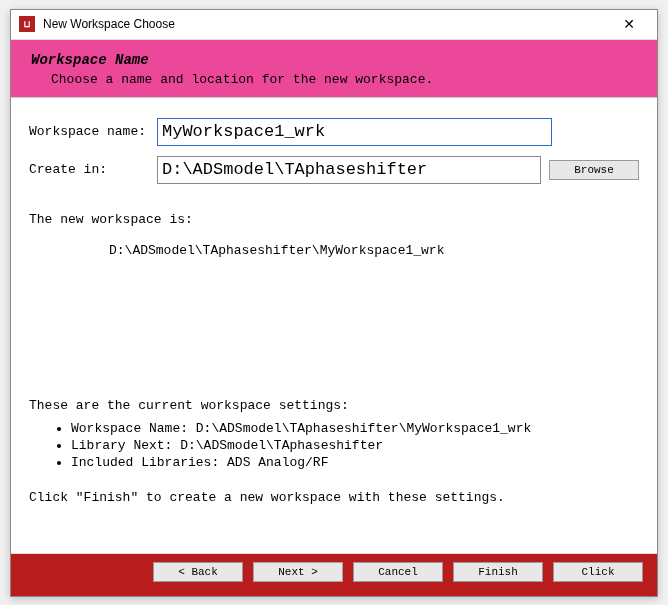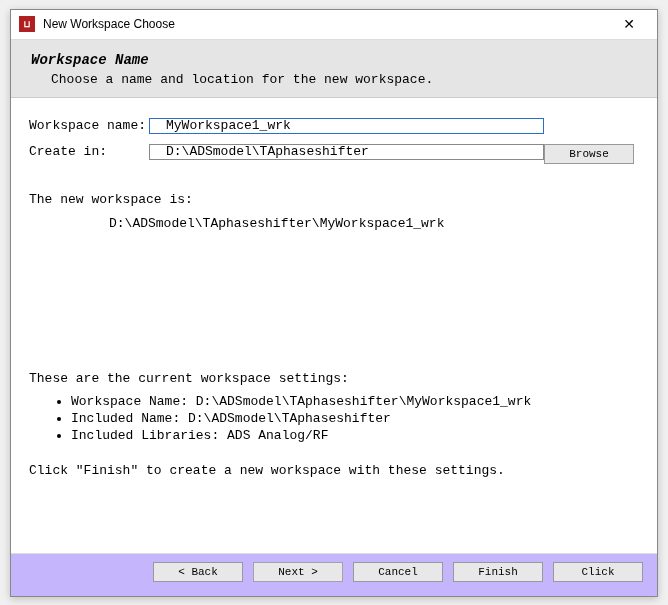--- a/index.html
+++ b/index.html
@@ -51,50 +51,51 @@
       display: flex;
       align-items: center;
       justify-content: center;
       font-family: sans-serif;
       font-size: 14px;
       cursor: pointer;
     }
     .header {
       padding: 12px 20px 10px;
       border-bottom: 1px solid #ccc;
-      background: #e5e5e5;
+      background: #ec4899;
     }
     .header-title {
       font-weight: bold;
       font-style: italic;
       font-size: 14px;
       margin-bottom: 4px;
     }
     .header-desc {
       padding-left: 20px;
     }
     .content {
       flex: 1;
       padding: 20px 18px 10px;
       overflow: auto;
     }
     .form-row {
       display: flex;
+      align-items: center;
       margin-bottom: 10px;
-      gap: 0;
+      gap: 8px;
     }
     .form-label {
       width: 120px;
     }
     .form-input {
       font-family: "Courier New", monospace;
-      font-size: 13px;
-      padding: 2px 16px;
+      font-size: 17px;
+      padding: 2px 4px;
       border: 1px solid #888;
-      height: 16px;
+      height: 28px;
     }
     .input-name {
       flex: 1;
       max-width: 395px;
       border: 1.5px solid #2a6ec8;
     }
     .input-create {
       flex: 1;
       max-width: 395px;
     }
@@ -104,34 +105,34 @@
       padding: 3px 18px;
       background: #e8e8e8;
       border: 1px solid #999;
       cursor: pointer;
       min-width: 90px;
       text-align: center;
     }
     .info-block {
       margin-top: 28px;
     }
-    .info-title { margin-bottom: 9px; }
+    .info-title { margin-bottom: 16px; }
     .info-path { padding-left: 80px; }
     .settings-block { margin-top: 140px; }
     .settings-title { margin-bottom: 8px; }
     .bullet-list { list-style: disc; padding-left: 42px; margin-bottom: 20px; }
     .bullet-list li { margin-bottom: 2px; }
     .bullet-list .wrap { padding-left: 0; }
     .footer-note { margin-top: 8px; }
     .button-bar {
       padding: 8px 14px 14px;
       display: flex;
       justify-content: flex-end;
       gap: 10px;
-      background: #c4b5fd;
+      background: #b91c1c;
       border-top: 1px solid #ddd;
     }
     .btn-primary {
       border: 1px solid #a3a3a3;
     }
     .container { position: relative; }
   </style>
 </head>
 <body>
 <div class="container">
@@ -162,21 +163,21 @@
     <div class="info-block">
       <div class="info-title">The new workspace is:</div>
       <div class="info-path">D:\ADSmodel\TAphaseshifter\MyWorkspace1_wrk</div>
     </div>
 
     <div class="settings-block">
       <div class="settings-title">These are the current workspace settings:</div>
       <ul class="bullet-list">
         <li>Workspace Name:    D:\ADSmodel\TAphaseshifter\MyWorkspace1_wrk</li>
         <li>
-          <span>Included Name:            D:\ADSmodel\TAphaseshifter</span><br>
+          <span>Library Next:            D:\ADSmodel\TAphaseshifter</span><br>
         </li>
         <li>Included Libraries:    ADS Analog/RF</li>
       </ul>
       <div class="footer-note">Click "Finish" to create a new workspace with these settings.</div>
     </div>
   </div>
 
   <div class="button-bar">
     <button class="btn">&lt; Back</button>
     <button class="btn btn-primary">Next &gt;</button>

